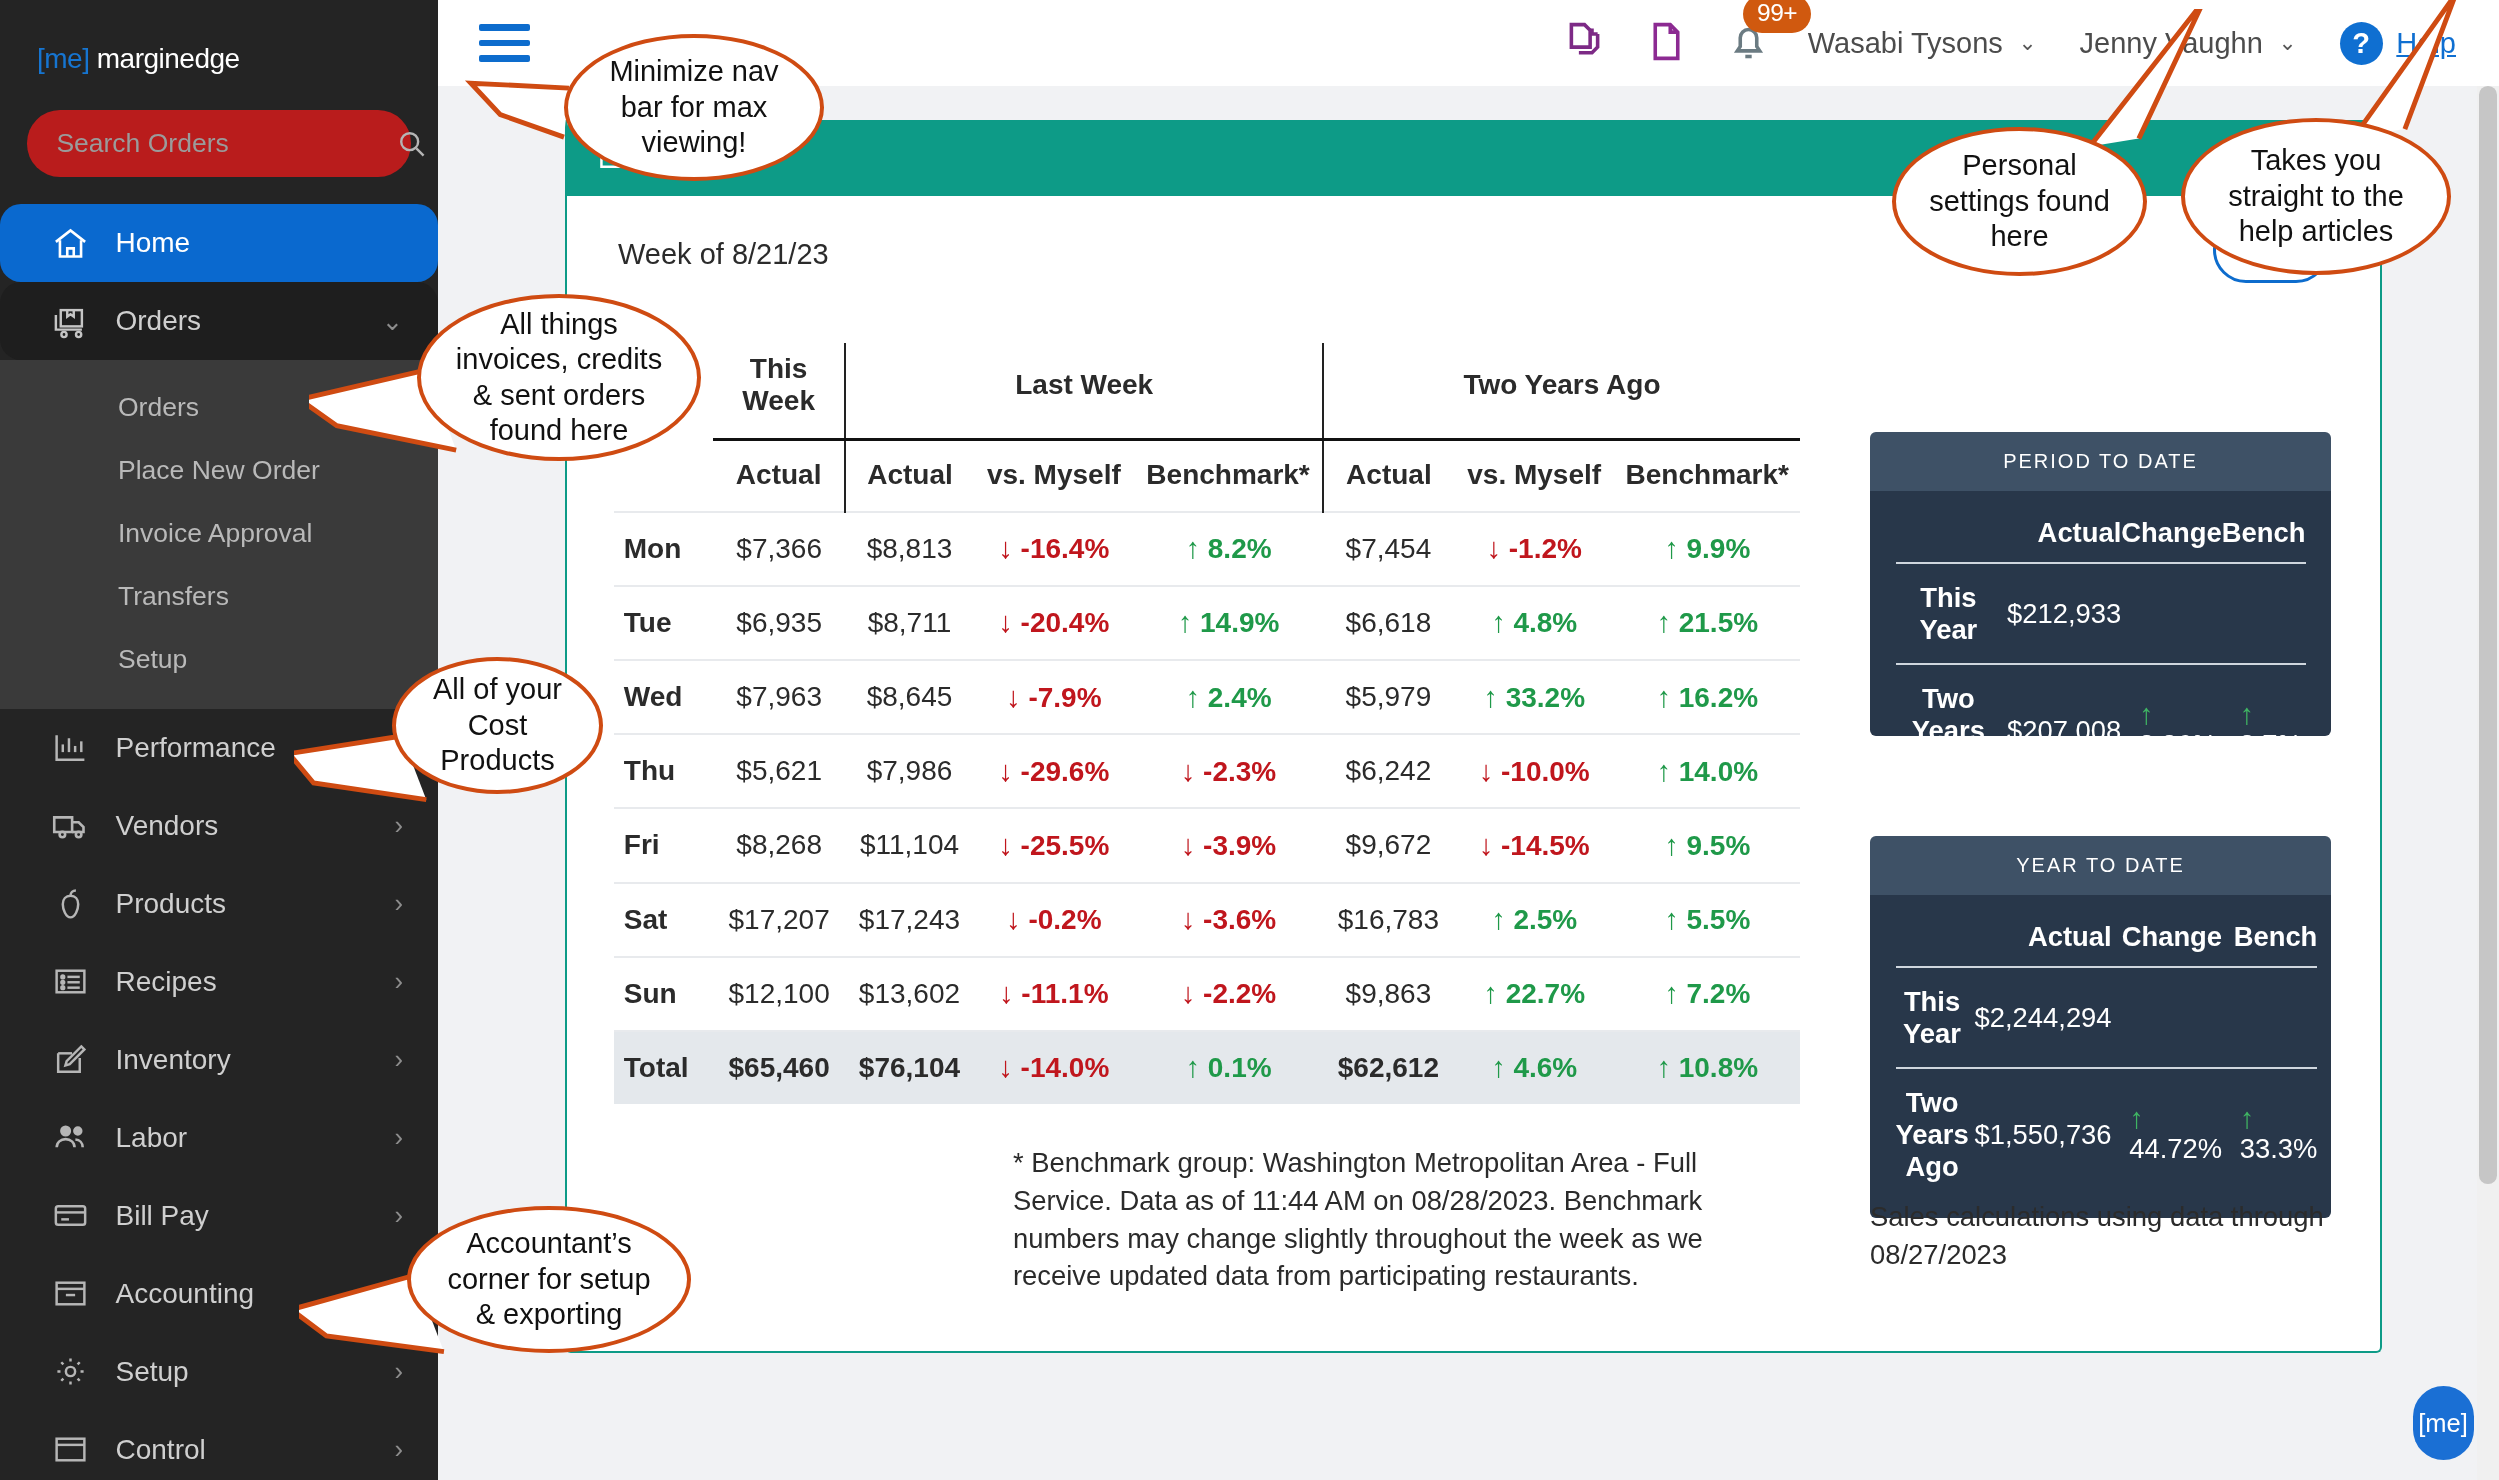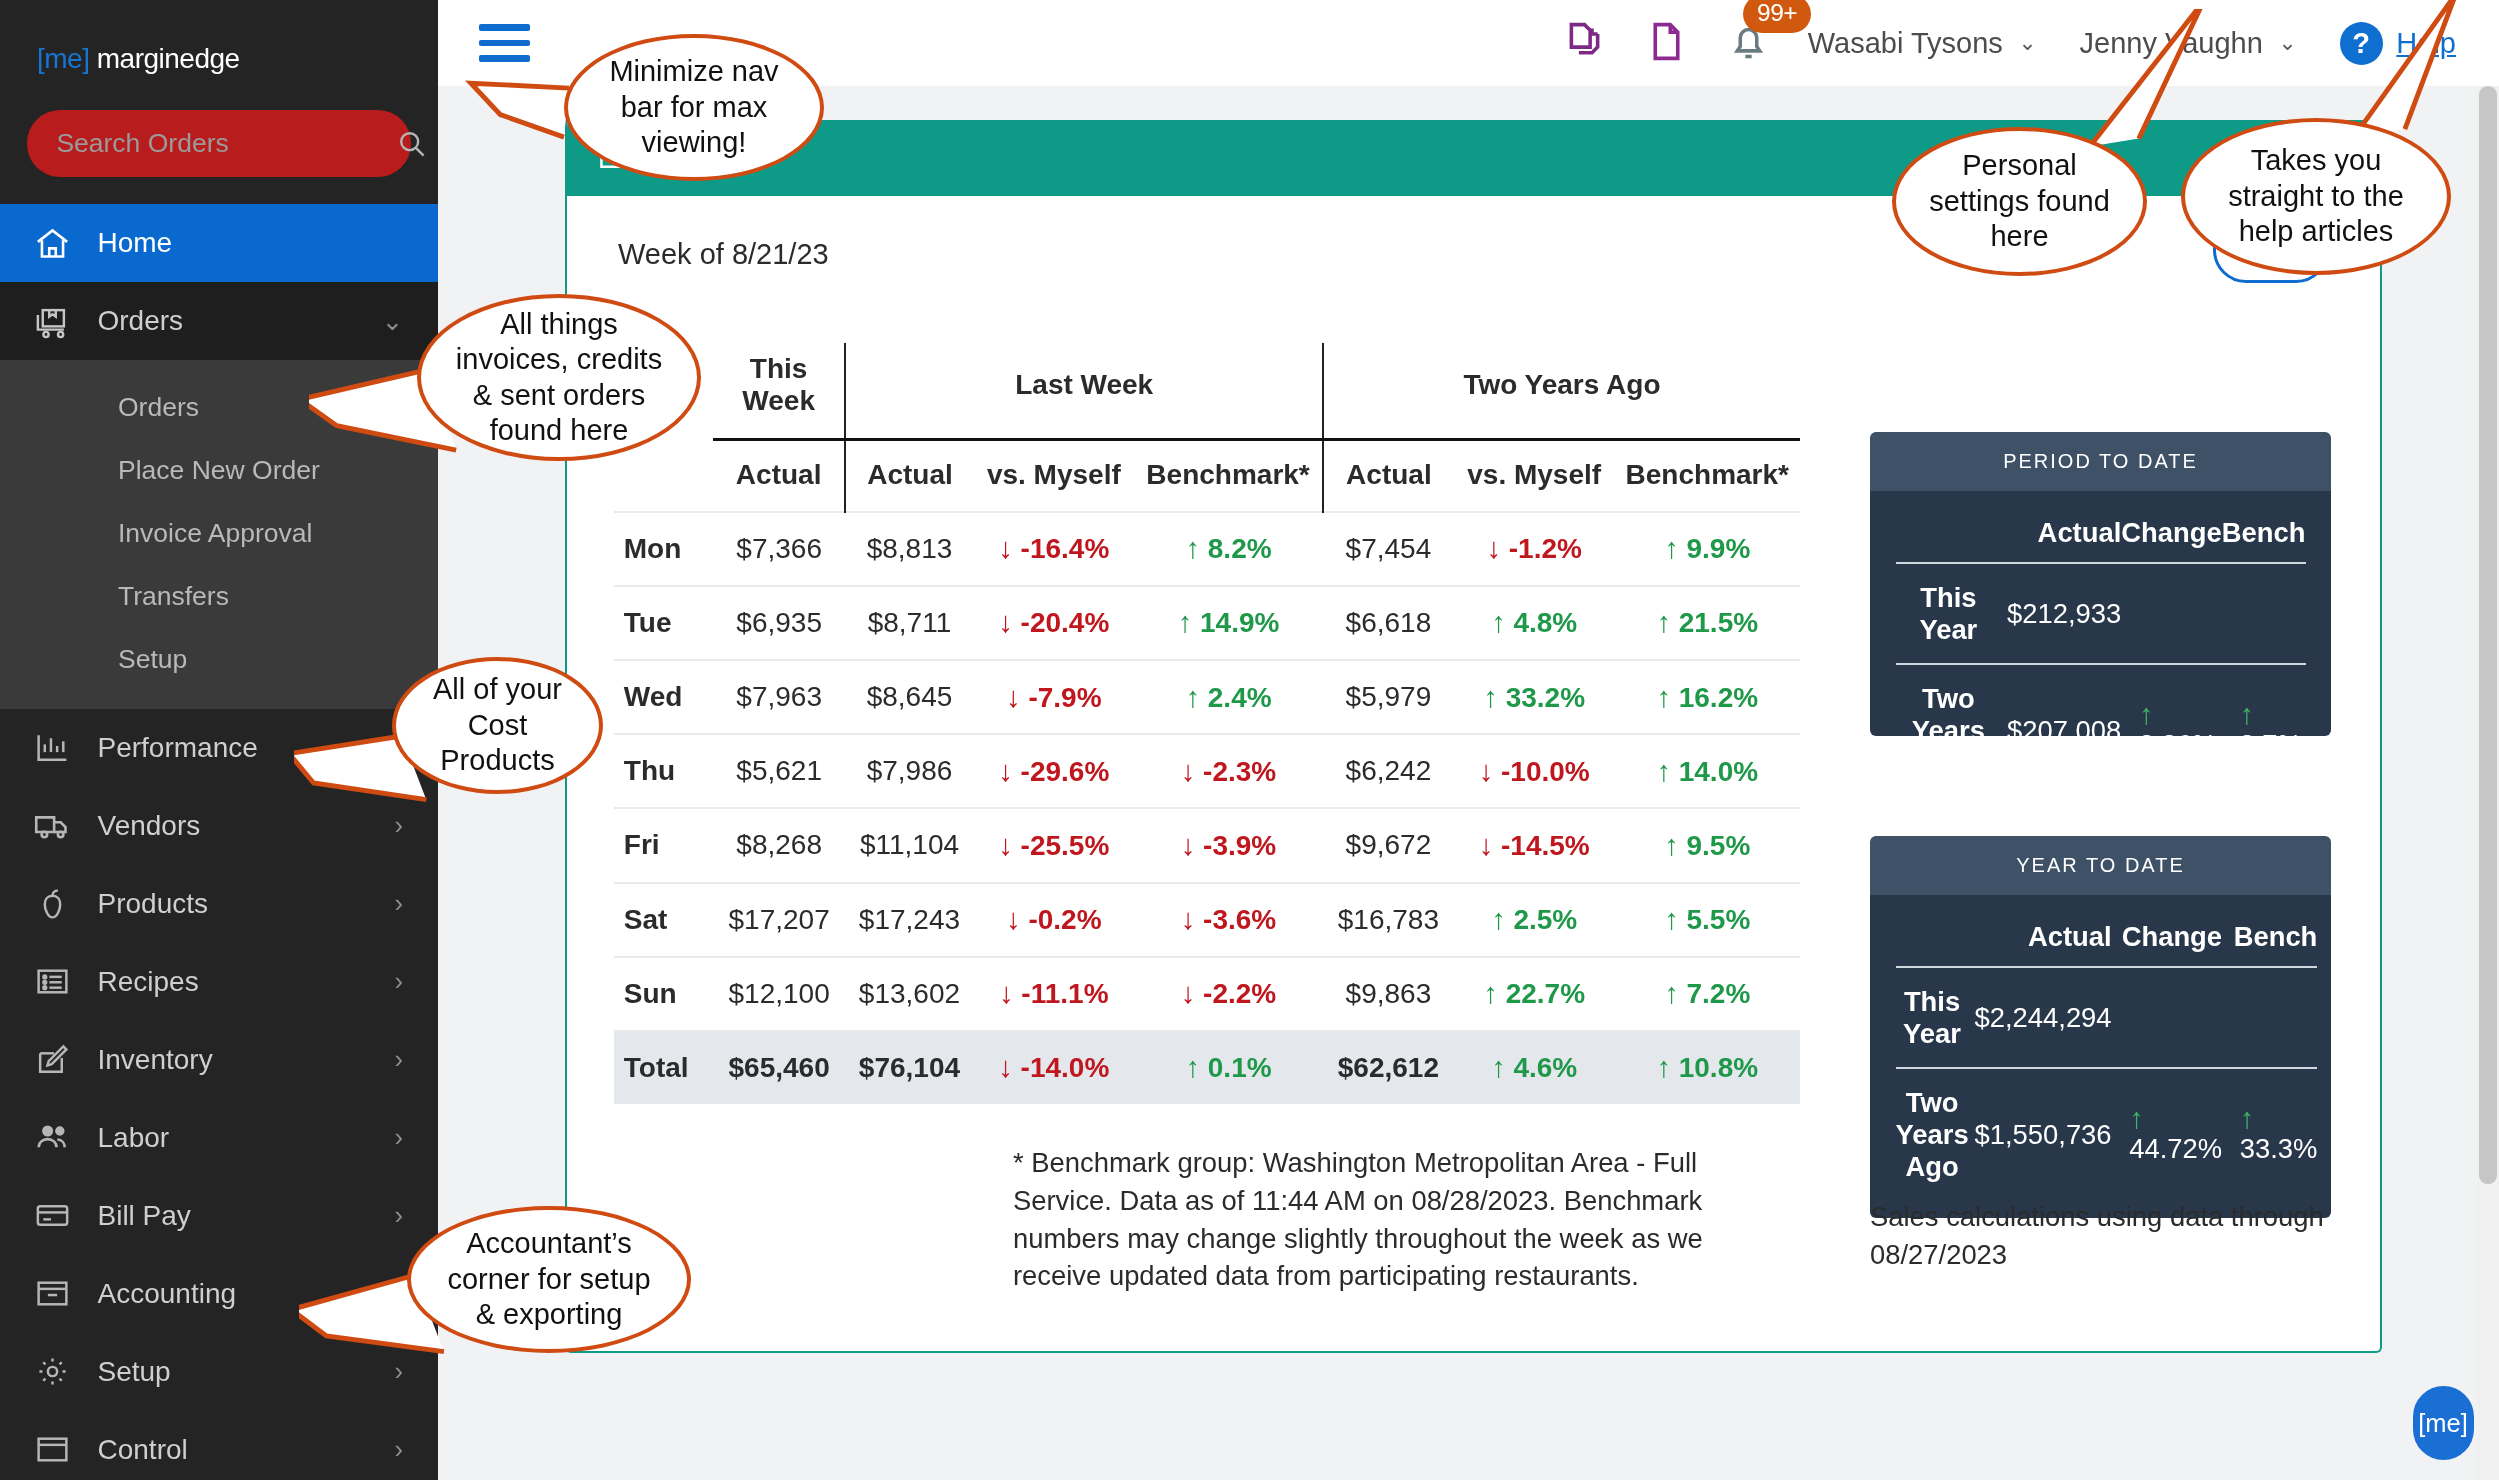--- a/index.html
+++ b/index.html
@@ -24,22 +24,22 @@
   }
   .searchbox input {
     flex: 1; background: transparent; border: none; outline: none;
     color: #cfcfcf; font-size: 26.5px; font-family: "Liberation Sans", sans-serif;
   }
   .searchbox input::placeholder { color: #9b9b9b; }
   .search-ico { width: 29px; height: 29px; flex: none; }
 
   .nav { margin-top: 27.4px; }
   .nav-item {
-    display: flex; align-items: center; height: 78px; padding-left: 31px;
-    font-size: 28px; color: #cfcfcf; position: relative; cursor: pointer;
+    display: flex; align-items: center; height: 78px; padding-left: 49px;
+    font-size: 28px; color: #cfcfcf; position: relative; cursor: pointer; border-radius: 21px;
   }
   .nav-item .nico { width: 43px; height: 43px; flex: none; margin-right: 23.5px; display:flex; align-items:center; justify-content:center; }
   .nav-item.active { background: #0a69cf; color: #ffffff; }
   .nav-item.open { background: #1e1e1e; color:#cfcfcf; }
   .nav-item .chev { position: absolute; right: 35px; color: #8d8d8d; font-size: 25.5px; }
   .subnav { background: #3a3a3a; padding: 15.7px 0 17.6px 0; }
   .sub-item { height: 63px; display: flex; align-items: center; padding-left: 118px; font-size: 26.5px; color: #b9b9b9; cursor: pointer; }
 
   
   .topbar {

